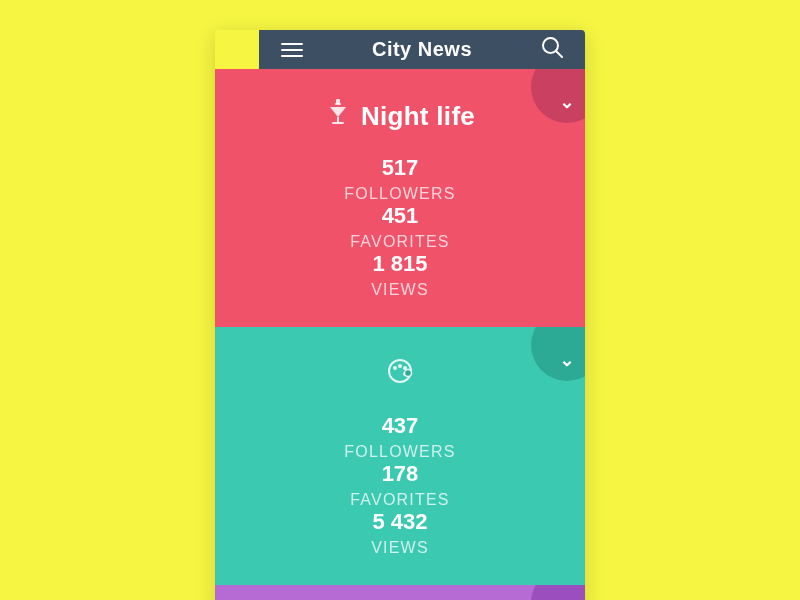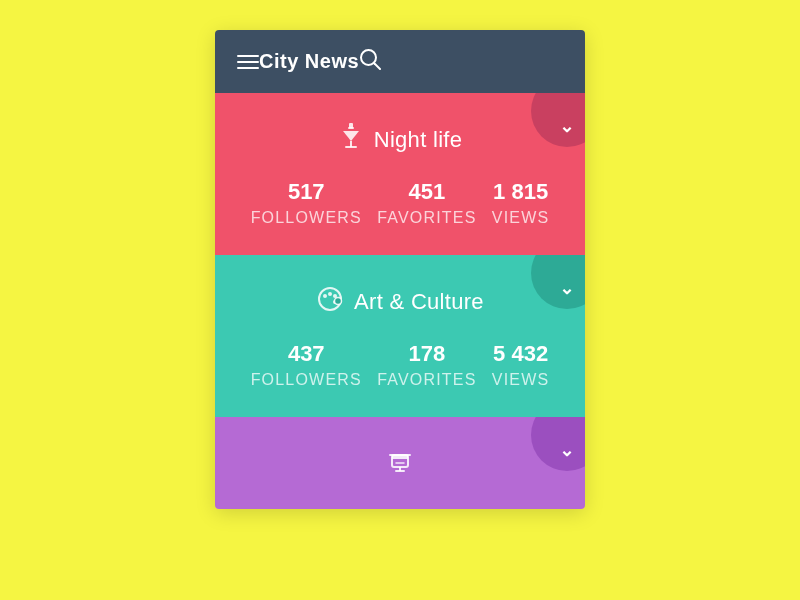--- a/index.html
+++ b/index.html
@@ -21,22 +21,23 @@
       border-radius: 4px;
       overflow: hidden;
       box-shadow: 0 4px 20px rgba(0,0,0,0.15);
     }
 
     
     .header {
       background-color: #3d4f63;
       display: flex;
       align-items: center;
-      justify-content: flex-start;
-      padding: 18px 22px;
+      justify-content: space-between;
+      padding: 6px 22px;
+      margin-left: 44px;
     }
 
     .header-icon {
       color: #ffffff;
       font-size: 20px;
       cursor: pointer;
       display: flex;
       flex-direction: column;
       gap: 4px;
     }
@@ -123,29 +124,30 @@
       gap: 10px;
     }
 
     .card-icon {
       font-size: 22px;
       color: rgba(255,255,255,0.85);
     }
 
     .card-title {
       color: #ffffff;
-      font-size: 22px;
-      font-weight: normal;
+      font-size: 26px;
+      font-weight: bold;
       letter-spacing: 0.3px;
     }
 
     .card-stats {
       display: flex;
       justify-content: space-around;
       align-items: center;
+      flex-direction: column;
     }
 
     .stat-item {
       text-align: center;
     }
 
     .stat-number {
       color: #ffffff;
       font-size: 22px;
       font-weight: bold;
@@ -226,21 +228,20 @@
       <span class="card-icon">
         <svg width="28" height="28" viewBox="0 0 28 28" fill="none" xmlns="http://www.w3.org/2000/svg">
           <circle cx="14" cy="14" r="11" stroke="rgba(255,255,255,0.85)" stroke-width="2" fill="none"></circle>
           <circle cx="9" cy="11" r="2" fill="rgba(255,255,255,0.85)"></circle>
           <circle cx="14" cy="9" r="2" fill="rgba(255,255,255,0.85)"></circle>
           <circle cx="19" cy="11" r="2" fill="rgba(255,255,255,0.85)"></circle>
           <circle cx="19" cy="17" r="2" fill="rgba(255,255,255,0.85)"></circle>
           <circle cx="22" cy="16" r="3.5" fill="#2daa96" stroke="rgba(255,255,255,0.85)" stroke-width="1.5"></circle>
         </svg>
       </span>
-      <span class="card-title">Art &amp; Culture</span>
     </div>
     <div class="card-stats">
       <div class="stat-item">
         <span class="stat-number">437</span>
         <span class="stat-label">FOLLOWERS</span>
       </div>
       <div class="stat-item">
         <span class="stat-number">178</span>
         <span class="stat-label">FAVORITES</span>
       </div>

